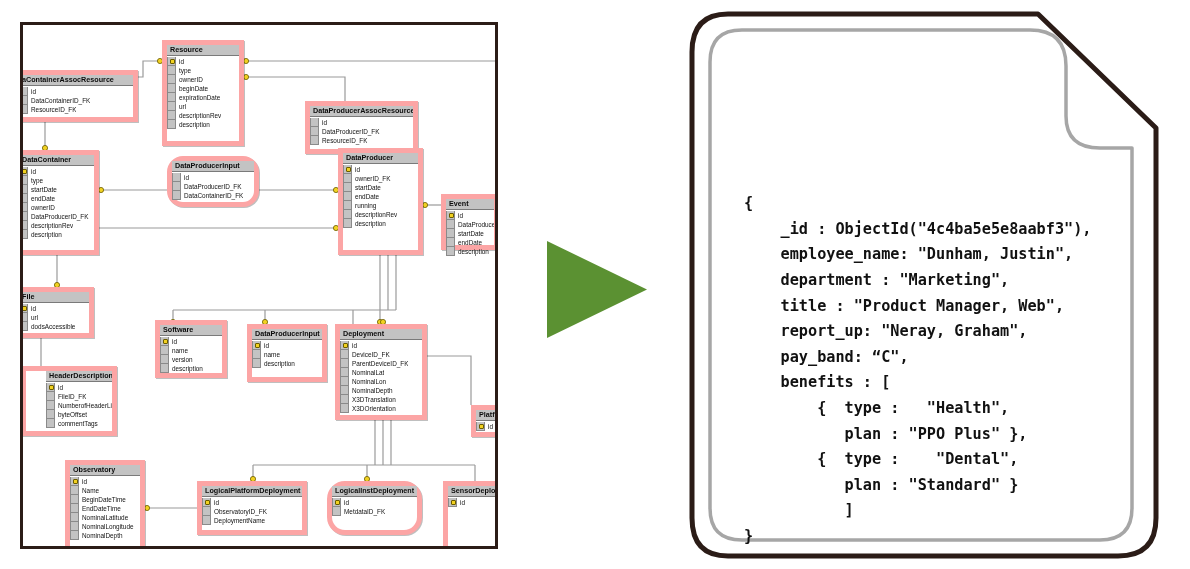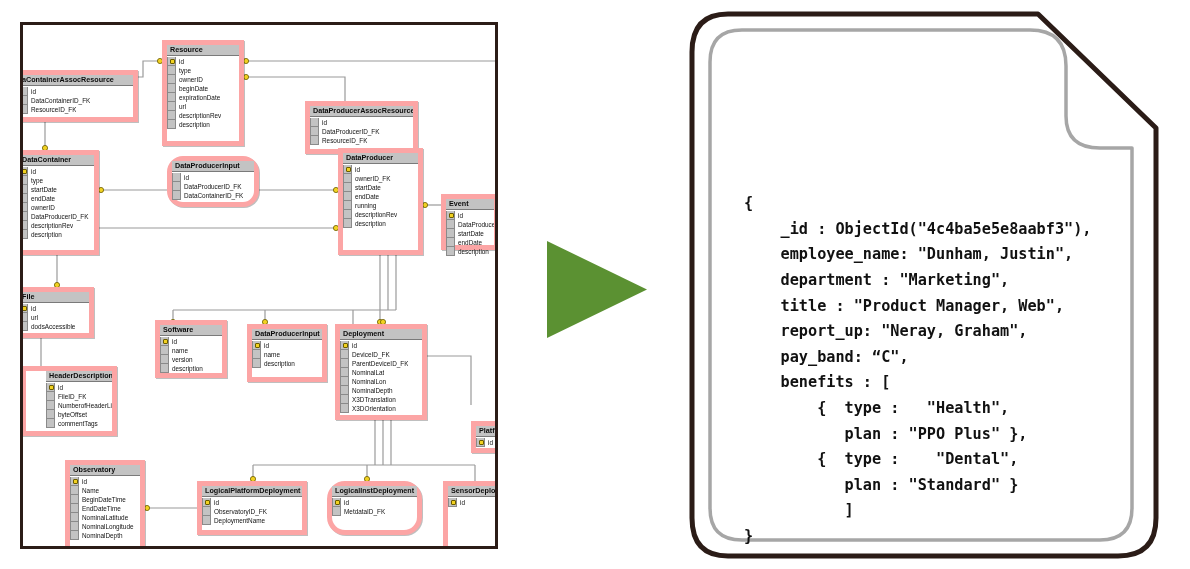--- a/index.html
+++ b/index.html
@@ -480,21 +480,21 @@
           <div class="attr">
             <div class="gutter"></div>
             <div class="aname">byteOffset</div>
           </div>
           <div class="attr">
             <div class="gutter"></div>
             <div class="aname">commentTags</div>
           </div>
         </div>
       </div>
-      <div class="entity" style="left: 448px; top: 396px; width: 38px; height: 32px;">
+      <div class="entity" style="left: 448px; top: 380px; width: 38px; height: 32px;">
         <div class="ent-title">Platf</div>
         <div class="ent-body">
           <div class="attr pk">
             <div class="gutter"></div>
             <div class="aname">id</div>
           </div>
         </div>
       </div>
       <div class="entity" style="left: 42px; top: 435px; width: 80px; height: 96px;">
         <div class="ent-title">Observatory</div>

